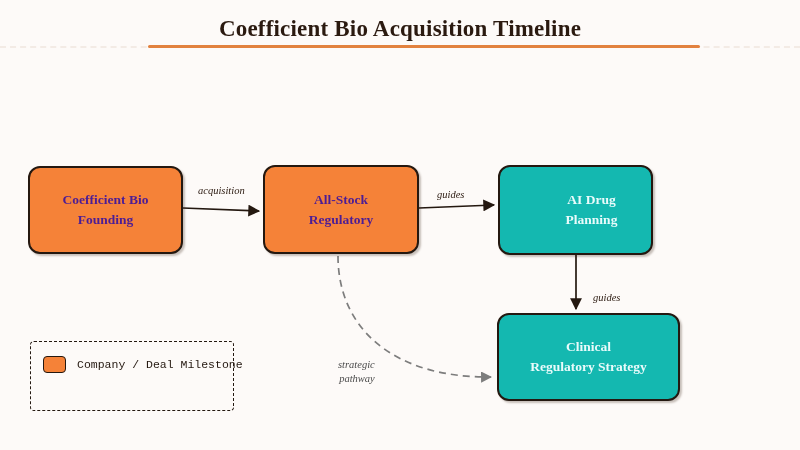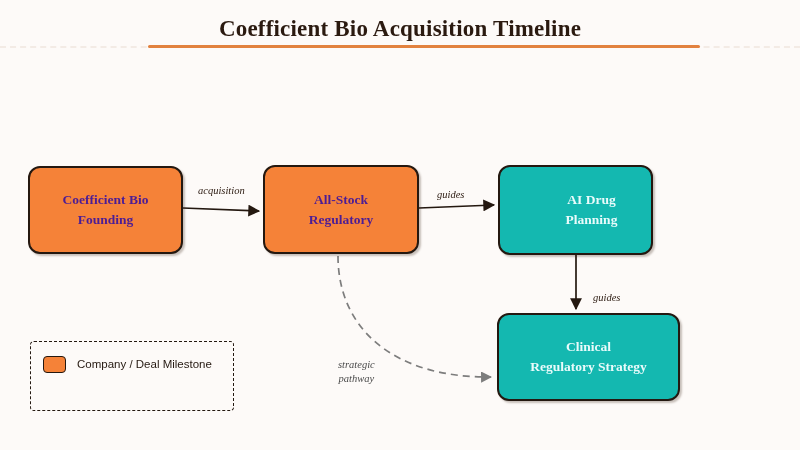--- a/index.html
+++ b/index.html
@@ -97,21 +97,21 @@
     white-space: pre-line;
     line-height: 1.35;
     z-index: 6;
   }
   #label-acquisition { left: 198px; top: 184px; }
   #label-enables     { left: 437px; top: 188px; }
   #label-guides      { left: 593px; top: 291px; }
   #label-strategic   {
     left: 338px; top: 358px;
     color: #4a4a4a;
-    text-align: center;
+    text-align: right;
   }
 
   
   .legend {
     position: absolute;
     left: 30px;
     top: 341px;
     width: 204px;
     height: 70px;
     box-sizing: border-box;
@@ -130,21 +130,21 @@
     width: 21px;
     height: 15px;
     border: 1.8px solid #241810;
     border-radius: 4px;
     flex: 0 0 auto;
   }
   .legend-swatch.orange { background: #f58238; }
   .legend-swatch.teal   { background: #14b8b0; }
   .legend-text {
     margin-left: 11px;
-    font-family: Liberation Sans, sans-serif;
+    font-family: Liberation Mono, monospace;
     font-size: 11.5px;
     color: #241810;
     white-space: nowrap;
   }
 </style>
 </head>
 <body>
 
 <div id="canvas">
 

